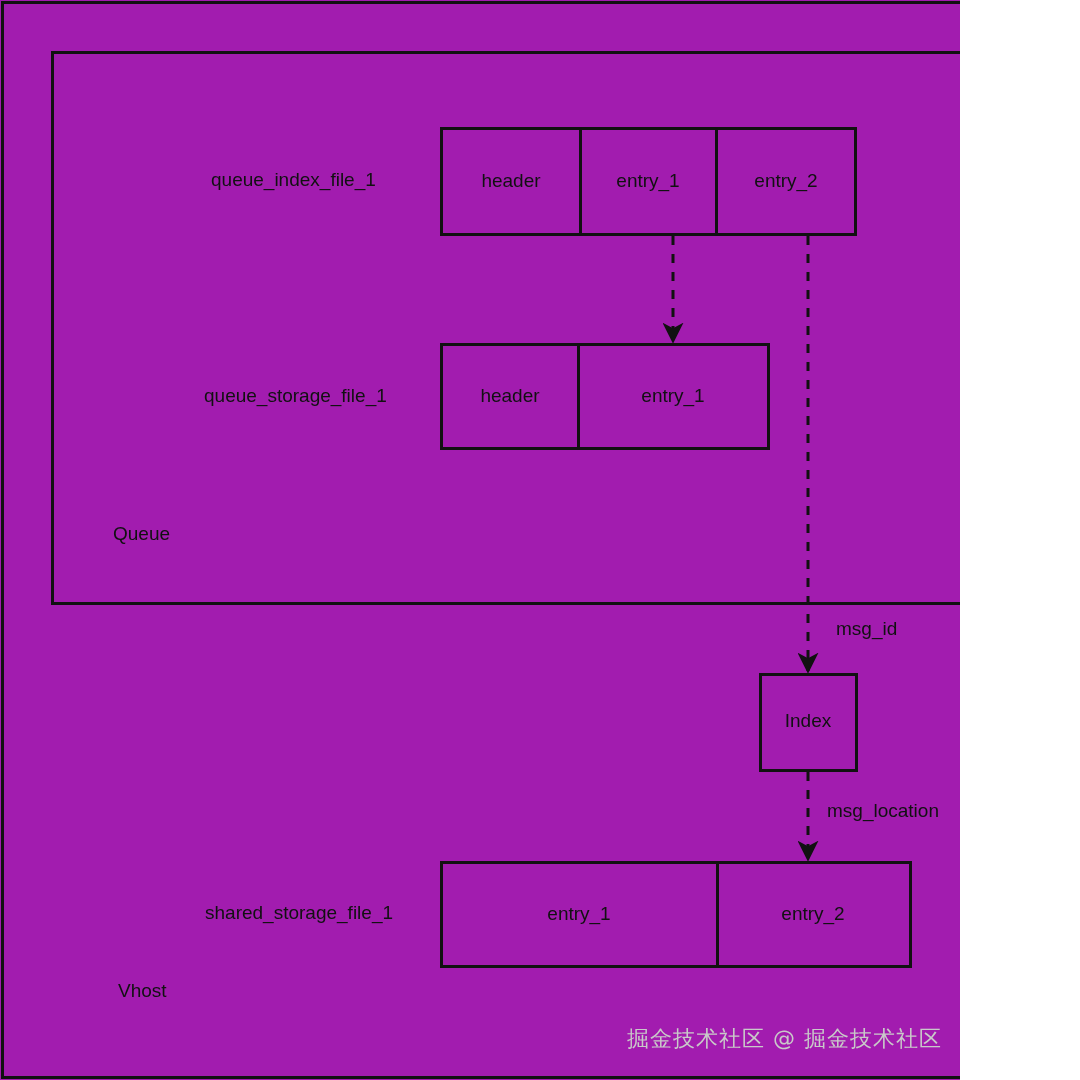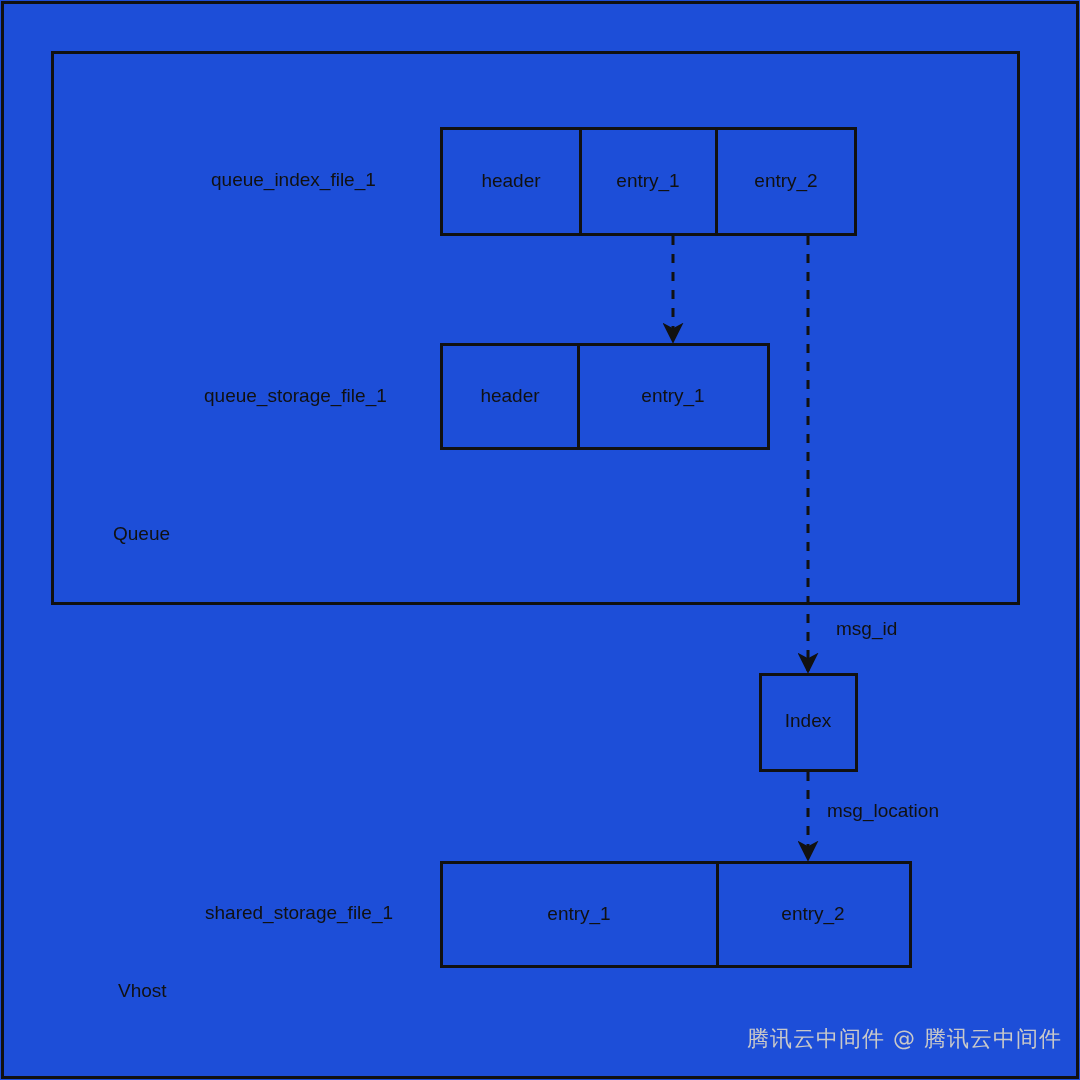--- a/index.html
+++ b/index.html
@@ -2,23 +2,23 @@
 <html><head>
 <meta charset="utf-8">
 <style>
   html, body {
     margin: 0;
     padding: 0;
     background: #ffffff;
   }
   #canvas {
     position: relative;
-    width: 1080px;
+    width: 960px;
     height: 1080px;
-    background: #1d4ed8;
+    background: #a21caf;
     font-family: "Liberation Sans", "DejaVu Sans", sans-serif;
     overflow: hidden;
     text-align: right;
   }
   svg.diagram {
     position: absolute;
     left: 0;
     top: 0;
     width: 1080px;
     height: 1080px;
@@ -104,15 +104,15 @@
       <rect x="441.5" y="862.5" width="469" height="104" class="stroke box-fill" stroke-width="3"></rect>
       <line class="stroke" stroke-width="3" x1="717.5" y1="862.5" x2="717.5" y2="966.5"></line>
       <text class="lbl lbl-cell" x="579" y="915">entry_1</text>
       <text class="lbl lbl-cell" x="813" y="915">entry_2</text>
     </g>
 
     <text class="lbl lbl-group" x="118" y="992">Vhost</text>
 
   </svg>
 
-  <div class="watermark">腾讯云中间件 @ 腾讯云中间件</div>
+  <div class="watermark">掘金技术社区 @ 掘金技术社区</div>
 
 </div>
 
 </body></html>

